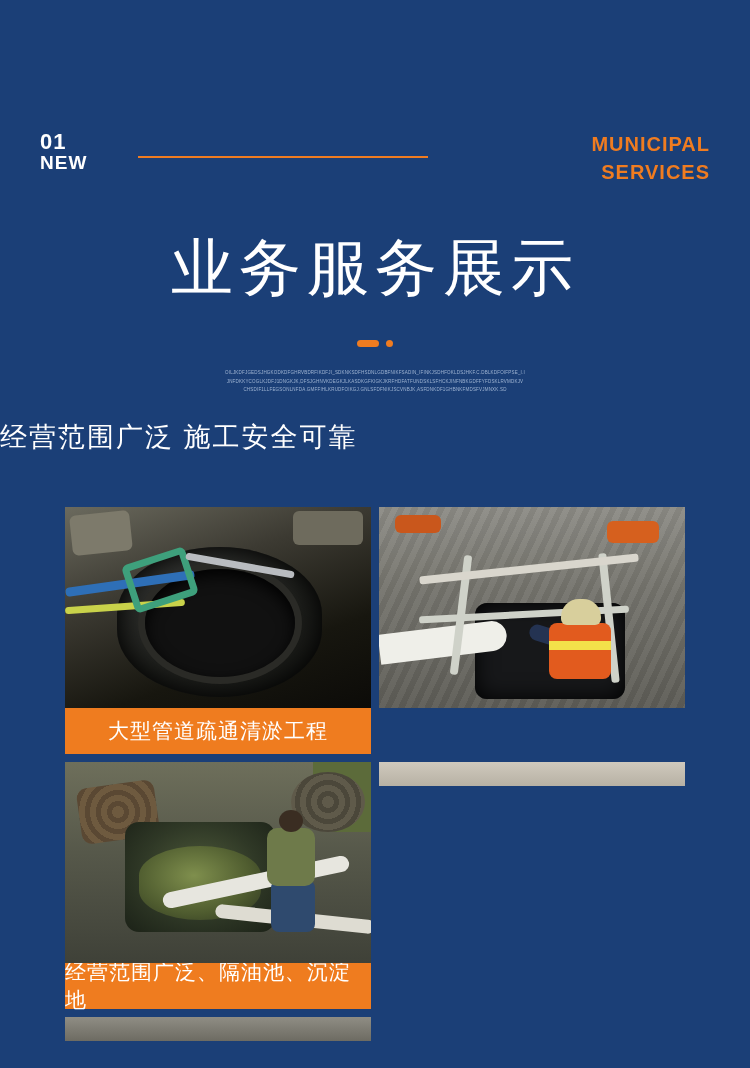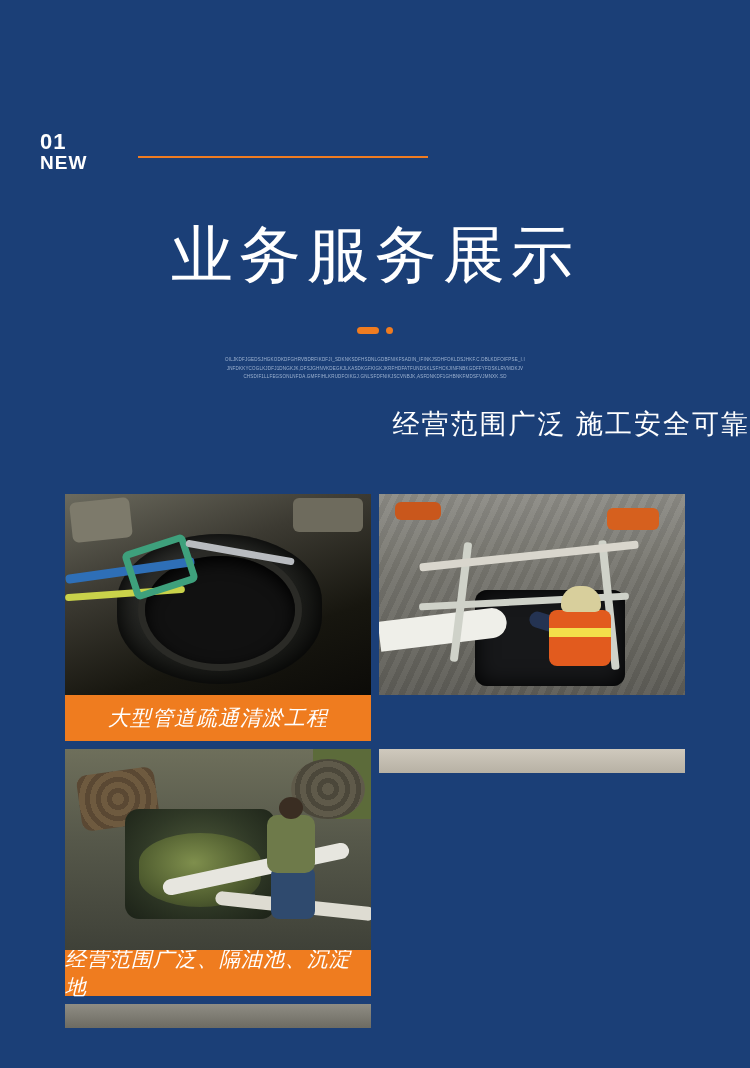--- a/index.html
+++ b/index.html
@@ -97,36 +97,35 @@
     color: #9fb4d2;
     text-align: center;
     word-break: break-all;
     font-family: "Liberation Sans", sans-serif;
   }
   .subtitle {
     margin-top: 24px;
     font-size: 27px;
     letter-spacing: 2px;
     color: #ffffff;
-    text-align: right;
+    text-align: left;
   }
 
   
   .grid {
     margin: 52px auto 0 auto;
     width: 620px;
     display: grid;
     grid-template-columns: 306px 306px;
     column-gap: 8px;
     row-gap: 8px;
   }
   .card {
     width: 306px;
     position: relative;
-    font-style: italic;
   }
   .photo {
     width: 306px;
     height: 201px;
     overflow: hidden;
     position: relative;
     background: #555;
   }
   .caption {
     height: 46px;
@@ -212,20 +211,24 @@
 <body>
 
 <div class="header">
   <div class="header-left">
     <div class="num-block">
       <div class="num">01</div>
       <div class="new">NEW</div>
     </div>
     <div class="rule"></div>
   </div>
+  <div class="header-right">
+    <div>MUNICIPAL</div>
+    <div>SERVICES</div>
+  </div>
 </div>
 
 <div class="title-wrap">
   <h1 class="main-title">业务服务展示</h1>
   <div class="dots">
     <span class="dot wide"></span>
     <span class="dot"></span>
   </div>
   <div class="micro-text">OILJKDFJGEDSJHGKODKDFGHRVBDRFIKDFJI_SDKNKSDFHSDNLGDBFNIKFSADIN_IFINKJSDHFOKLDSJHKF.C.DBLKDFOIFPSE_I.IJNFDKKYCOGLKJDFJ1DNGKJK,DFSJGHNVKDEGKJLKASDKGFKIGKJKRFHDFATFUNDSKLSFHCKJINFNBKGDFFYFDSKLRVMDKJVCHSDIF1LLFEGSONLNFDA.GMFFIHLKRUDFOIKGJ.GNLSFDFNIKJSCVNBJK,ASFDNKDF1GHBNKFMDSFVJMNXK.SD</div>
   <div class="subtitle">经营范围广泛  施工安全可靠</div>

